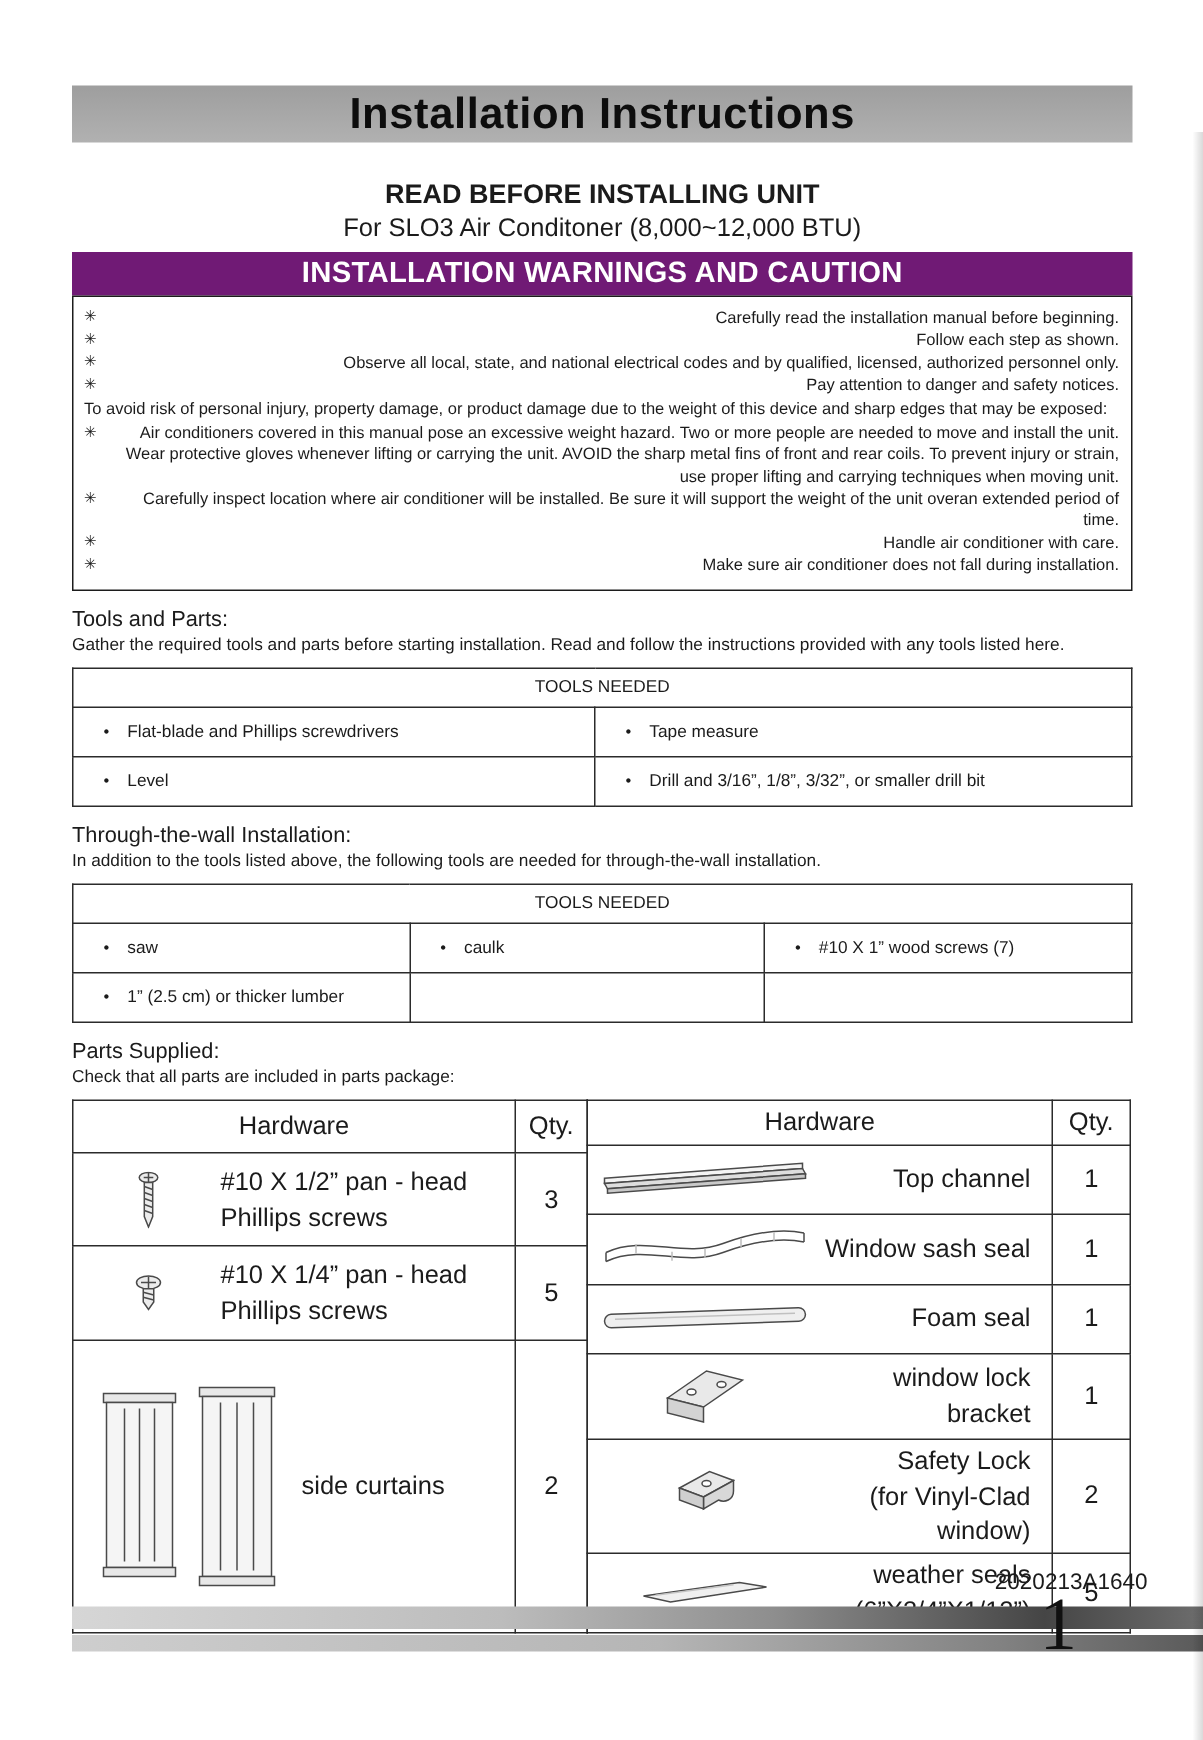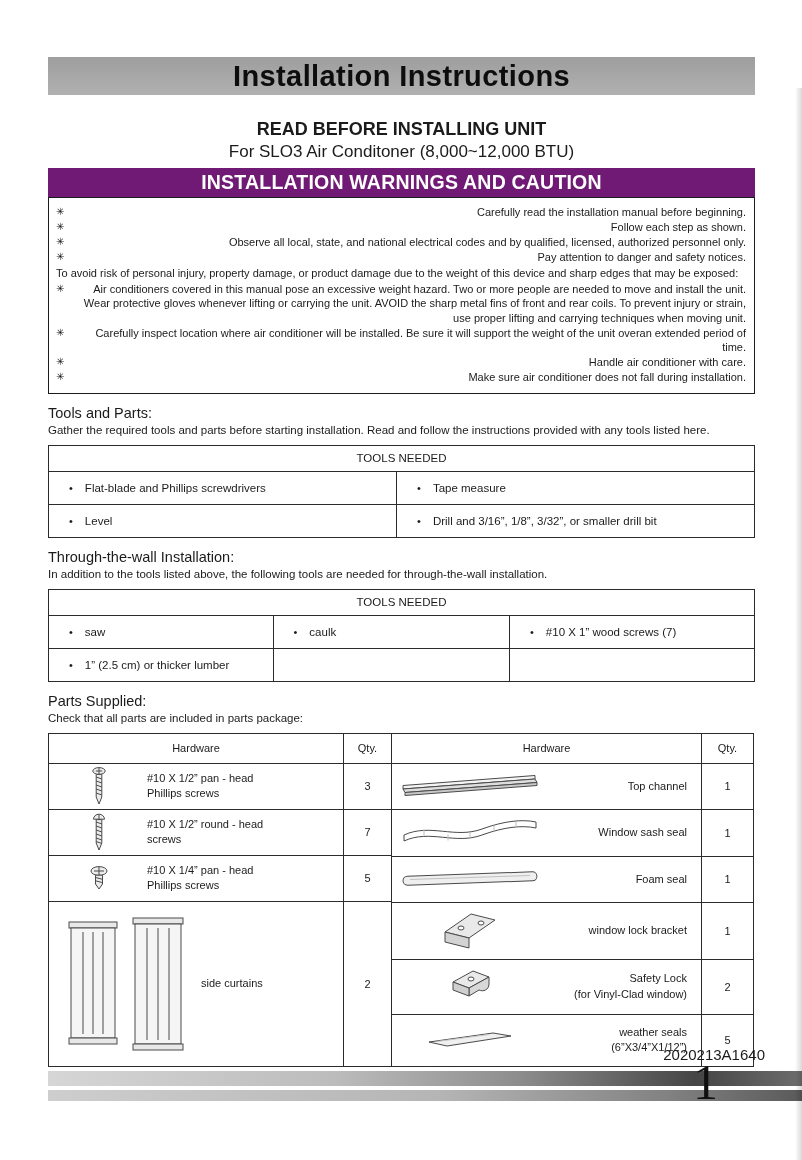--- a/index.html
+++ b/index.html
@@ -26,21 +26,21 @@
   .section-intro { font-size:11.5px; margin-top:2px; line-height:1.3; }
 
   table.doc { border-collapse:collapse; width:100%; margin-top:7px; table-layout:fixed; }
   table.doc th, table.doc td { border:1px solid #2b2b2b; font-size:11.5px; font-weight:normal; }
   table.doc th { height:26px; text-align:center; }
   table.doc td { height:33px; padding-left:20px; vertical-align:middle; }
   .dot { display:inline-block; margin-right:12px; font-size:11px; }
 
   .parts-wrap { display:flex; margin-top:7px; }
   table.parts { border-collapse:collapse; table-layout:fixed; }
-  table.parts th, table.parts td { border:1px solid #2b2b2b; font-size:11px; font-weight:normal; vertical-align:middle;margin-top:48px; }
+  table.parts th, table.parts td { border:1px solid #2b2b2b; font-size:17px; font-weight:normal; vertical-align:middle;margin-top:48px; }
   table.parts th { text-align:center; }
   .left-parts { width:343px; }
   .right-parts { width:362px; margin-left:-1px; }
   .rh30 { height:30px; } .rh46 { height:46px; } .rh47 { height:47px; }
   .rh57 { height:57px; } .rh55 { height:55px; } .rh52 { height:52px; } .rh165 { height:165px; }
   .hw-cell { padding:2px 2px; }
   .hw-flex { display:flex; align-items:center; }
   .icon-box { flex:0 0 96px; display:flex; justify-content:center; align-items:center; }
   .icon-box.wide { flex:0 0 150px; }
   .icon-box-r { flex:0 0 152px; display:flex; justify-content:center; align-items:center; }
@@ -184,37 +184,20 @@
                 <line x1="3.8" y1="4" x2="10.2" y2="4" stroke="#4a4a4a"></line>
                 <path d="M4.2 7.4 L9.8 7.4 L9.8 30 L7 37 L4.2 30 Z" fill="#ececec" stroke="#4a4a4a"></path>
                 <path d="M4.2 10 l5.6 2 M4.2 14 l5.6 2 M4.2 18 l5.6 2 M4.2 22 l5.6 2 M4.2 26 l5.6 2" stroke="#4a4a4a" fill="none"></path>
               </svg>
             </div>
             <div class="lbl">#10 X 1/2” pan - head
 Phillips screws</div>
           </div>
               </td>
           <td class="qty-cell">3</td>
-        </tr>
-        <tr class="rh46">
-          <td class="hw-cell">
-                <div class="hw-flex">
-            <div class="icon-box">
-              <svg width="14" height="38" viewBox="0 0 14 38">
-                <path d="M1.5 6.2 A5.5 5 0 0 1 12.5 6.2 Z" fill="#ececec" stroke="#4a4a4a"></path>
-                <line x1="7" y1="1.6" x2="7" y2="6" stroke="#4a4a4a"></line>
-                <path d="M4.2 6.6 L9.8 6.6 L9.8 30 L7 37 L4.2 30 Z" fill="#ececec" stroke="#4a4a4a"></path>
-                <path d="M4.2 9 l5.6 2 M4.2 13 l5.6 2 M4.2 17 l5.6 2 M4.2 21 l5.6 2 M4.2 25 l5.6 2 M4.2 28.6 l5.6 1.8" stroke="#4a4a4a" fill="none"></path>
-              </svg>
-            </div>
-            <div class="lbl">#10 X 1/2” round - head
-screws</div>
-          </div>
-              </td>
-          <td class="qty-cell">7</td>
         </tr>
         <tr class="rh46">
           <td class="hw-cell">
                 <div class="hw-flex">
             <div class="icon-box">
               <svg width="20" height="24" viewBox="0 0 20 24">
                 <ellipse cx="10" cy="5" rx="8" ry="4.4" fill="#ececec" stroke="#4a4a4a"></ellipse>
                 <line x1="10" y1="1" x2="10" y2="9" stroke="#4a4a4a"></line>
                 <line x1="5" y1="5" x2="15" y2="5" stroke="#4a4a4a"></line>
                 <path d="M6.5 9.2 L13.5 9.2 L13.5 18 L10 23 L6.5 18 Z" fill="#ececec" stroke="#4a4a4a"></path>

